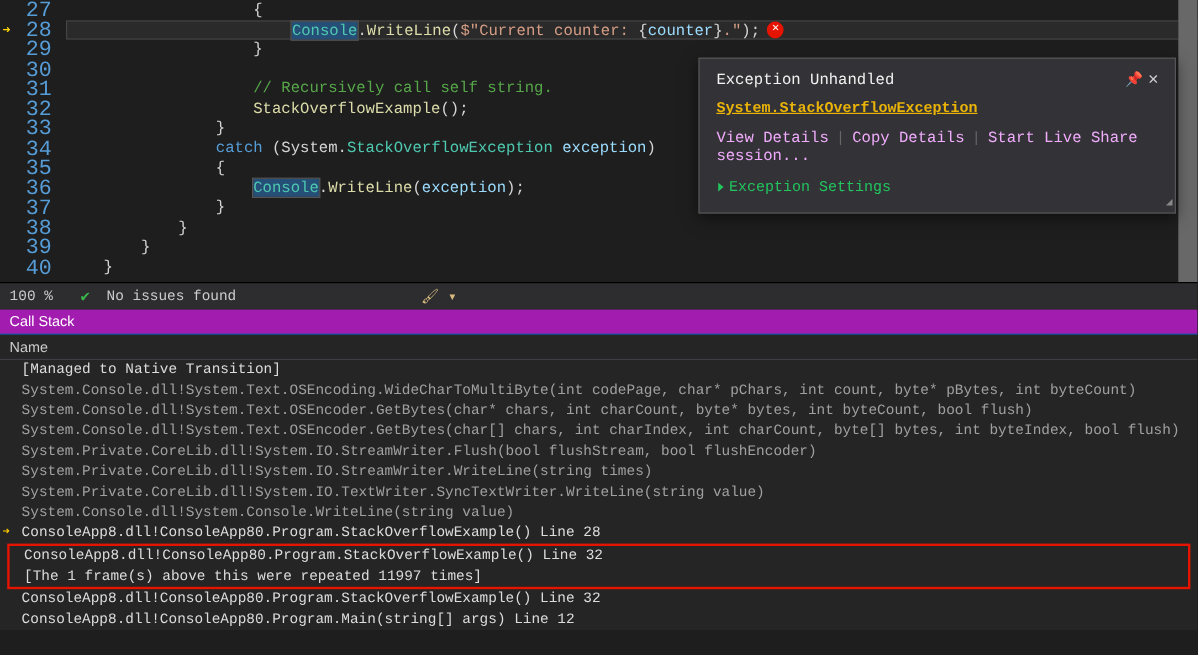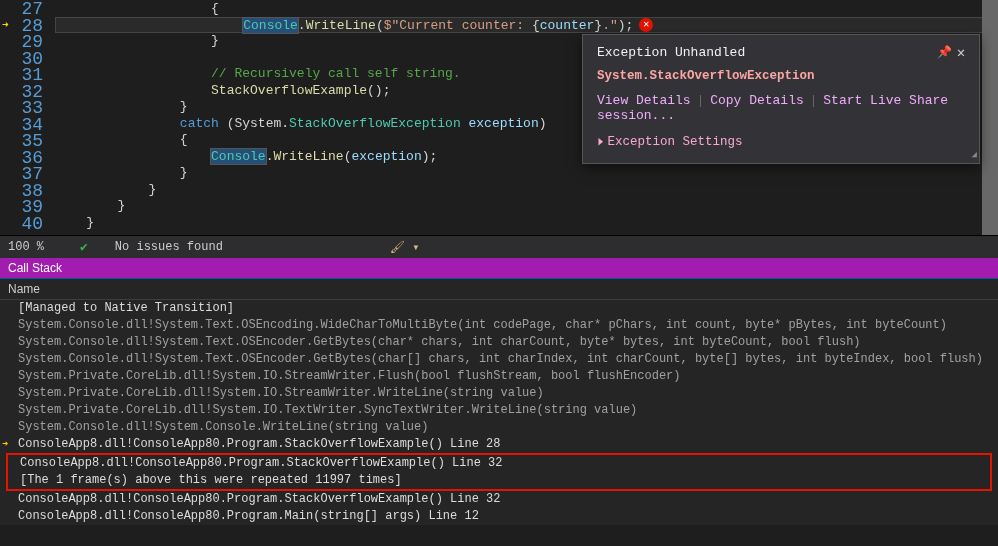--- a/index.html
+++ b/index.html
@@ -12,33 +12,33 @@
 .hl-line { background:#2a2a2a; border:1px solid #444; margin-top:-1px; }
 .k-comment { color:#57a64a; }
 .k-type { color:#4ec9b0; }
 .k-method { color:#dcdcaa; }
 .k-str { color:#d69d85; }
 .k-kw { color:#569cd6; }
 .k-local { color:#9cdcfe; }
 .boxed { outline:1px solid #555; background:#264f78; color:#d4d4d4; }
 .err-dot { display:inline-block; width:14px; height:14px; background:#e51400; border-radius:50%; color:#fff; font-size:10px; text-align:center; line-height:14px; vertical-align:middle; margin-left:6px; font-weight:bold; }
 
-.popup { position:absolute; right:18px; top:34px; width:398px; background:#333337; border:1px solid #555; box-shadow:0 4px 12px rgba(0,0,0,.5); z-index:10; }
+.popup { position:absolute; right:18px; top:48px; width:398px; background:#333337; border:1px solid #555; box-shadow:0 4px 12px rgba(0,0,0,.5); z-index:10; }
 .popup-head { display:flex; align-items:center; padding:9px 10px 8px 14px; font-family:'Segoe UI',sans-serif; }
 .popup-head .title { flex:1; color:#f1f1f1; font-size:13px; }
 .popup-head .icon { width:16px; color:#ccc; cursor:pointer; text-align:center; font-size:12px; }
 .popup-body { padding:0 14px 14px 14px; font-family:'Segoe UI',sans-serif; font-size:12.5px; }
-.popup-body .extype { color:#fca5a5; font-weight:600; margin-bottom:10px; }
+.popup-body .extype { color:#eab308; font-weight:600; margin-bottom:10px;text-decoration:underline; }
 .popup-links a { color:#f0abfc; text-decoration:none; cursor:pointer; font-size:13px; }
 .popup-links span.sep { color:#666; margin:0 6px; }
-.popup-settings { margin-top:10px; color:#f9a8d4; font-size:12.5px; cursor:pointer; }
+.popup-settings { margin-top:10px; color:#22c55e; font-size:12.5px; cursor:pointer; }
 .popup-settings .tri { display:inline-block; transform:scaleX(0.6); margin-right:3px; }
 .grip { position:absolute; right:4px; bottom:3px; color:#888; font-size:9px; letter-spacing:-2px; }
 
-.statusbar { height:23px; background:#2d2d30; border-top:1px solid #000; display:flex; align-items:center; font-family:'Segoe UI',sans-serif; font-size:12px; color:#ccc; padding:0 8px; gap:27px; }
+.statusbar { height:23px; background:#2d2d30; border-top:1px solid #000; display:flex; align-items:center; font-family:'Segoe UI',sans-serif; font-size:12px; color:#ccc; padding:0 8px; gap:14px; }
 .statusbar .check { color:#39b54a; font-size:13px; }
 .statusbar .zoom { min-width:45px; }
 .statusbar .brush { margin-left:140px; }
 
 .callstack-head { background:#a21caf; padding:3px 8px; font-family:'Segoe UI',sans-serif; font-size:12px; color:#fff; border-bottom:1px solid #005a9e; }
 .cs-cols { background:#252526; padding:3px 8px; font-family:Liberation Sans, sans-serif; font-size:12px; color:#ccc; border-bottom:1px solid #3e3e42; }
 .callstack { background:#252526; font-family:'Segoe UI',sans-serif; font-size:12px; line-height:17px; position:relative; }
 .cs-row { padding:0 8px 0 18px; color:#a0a0a0; white-space:nowrap; overflow:hidden; }
 .cs-row.bright { color:#dcdcdc; }
 .cs-arrow { position:absolute; left:2px; color:#ffcc00; font-size:10px; }
@@ -97,21 +97,21 @@
 </div>
 
 <div class="callstack-head">Call Stack</div>
 <div class="cs-cols">Name</div>
 <div class="callstack" id="callstack">
     <div class="cs-row bright">[Managed to Native Transition]</div>
     <div class="cs-row">System.Console.dll!System.Text.OSEncoding.WideCharToMultiByte(int codePage, char* pChars, int count, byte* pBytes, int byteCount)</div>
     <div class="cs-row">System.Console.dll!System.Text.OSEncoder.GetBytes(char* chars, int charCount, byte* bytes, int byteCount, bool flush)</div>
     <div class="cs-row">System.Console.dll!System.Text.OSEncoder.GetBytes(char[] chars, int charIndex, int charCount, byte[] bytes, int byteIndex, bool flush)</div>
     <div class="cs-row">System.Private.CoreLib.dll!System.IO.StreamWriter.Flush(bool flushStream, bool flushEncoder)</div>
-    <div class="cs-row">System.Private.CoreLib.dll!System.IO.StreamWriter.WriteLine(string value)</div>
+    <div class="cs-row">System.Private.CoreLib.dll!System.IO.StreamWriter.WriteLine(string times)</div>
     <div class="cs-row">System.Private.CoreLib.dll!System.IO.TextWriter.SyncTextWriter.WriteLine(string value)</div>
     <div class="cs-row">System.Console.dll!System.Console.WriteLine(string value)</div>
     <div class="cs-row bright" style="position: relative;"><span class="cs-arrow">➜</span>ConsoleApp8.dll!ConsoleApp80.Program.StackOverflowExample() Line 28</div>
     <div class="redbox">
       <div class="cs-row bright">ConsoleApp8.dll!ConsoleApp80.Program.StackOverflowExample() Line 32</div>
       <div class="cs-row bright">[The 1 frame(s) above this were repeated 11997 times]</div>
     </div>
     <div class="cs-row bright">ConsoleApp8.dll!ConsoleApp80.Program.StackOverflowExample() Line 32</div>
     <div class="cs-row bright">ConsoleApp8.dll!ConsoleApp80.Program.Main(string[] args) Line 12</div>
   </div>

